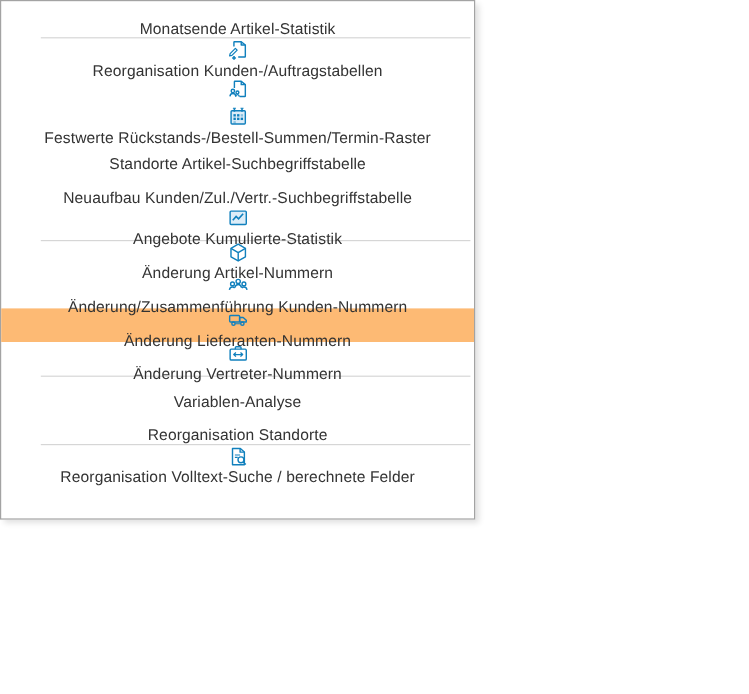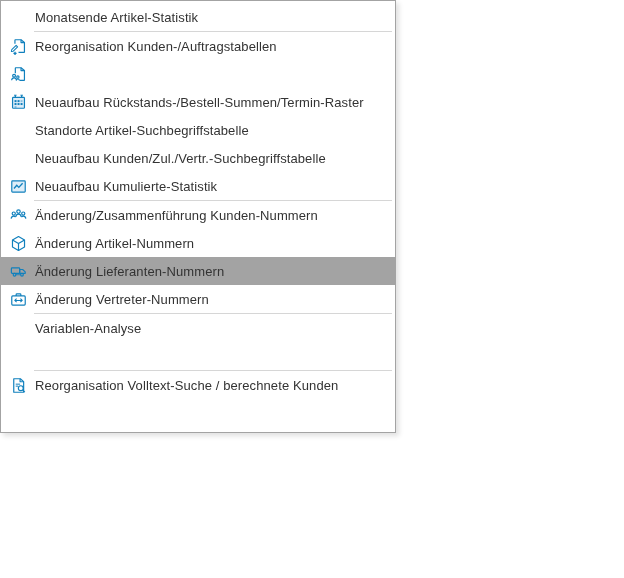--- a/index.html
+++ b/index.html
@@ -18,22 +18,22 @@
              display:flex; align-items:center; justify-content:center; }
   .tb-chev svg { width:13px; height:13px; }
   .tb-sep { width:1px; height:22px; background:#cfcfcf; margin:0 6px; }
 
   
   .popup { position:absolute; background:#fff; border:1px solid #a3a3a3;
            box-shadow:3px 3px 5px rgba(0,0,0,.12); padding-top:2px; }
   .main-menu { left:0; top:31; width:229px; height:287px; }
   .sub-menu  { left:228; top:144; width:396px; height:433px; z-index:2; }
 
-  .menu-item { height:28px; display:flex; align-items:center; cursor:default; }
-  .menu-item.highlighted { background:#a3a3a3; }
+  .menu-item { height:28px; display:flex; align-items:center; cursor:default;flex-direction:column; }
+  .menu-item.highlighted { background:#fdba74; }
   .mi-icon { width:34px; min-width:34px; height:28px; display:flex; align-items:center;
              justify-content:center; color:#1180bd; }
   .mi-icon svg { width:19px; height:19px; }
   .mi-icon.muted { color:#7e9cb5; }
   .mi-label { font-size:13px; color:#333; white-space:nowrap; letter-spacing:.1px; }
   .mi-arrow { margin-left:auto; width:22px; color:#0f7ac0; display:flex; align-items:center;
               justify-content:center; }
   .mi-arrow svg { width:12px; height:12px; }
   .menu-sep { height:1px; background:#d6d6d6; margin:0 8px 0 33px; }
   .sub-menu .menu-sep { margin:0 3px 0 33px; }
@@ -281,62 +281,62 @@
               <rect x="7" y="9" width="2.5" height="2.5"></rect>
               <rect x="10.8" y="9" width="2.5" height="2.5"></rect>
               <rect x="14.6" y="9" width="2.5" height="2.5" opacity=".4"></rect>
               <rect x="7" y="12.7" width="2.5" height="2.5"></rect>
               <rect x="10.8" y="12.7" width="2.5" height="2.5"></rect>
               <rect x="14.6" y="12.7" width="2.5" height="2.5"></rect>
               <rect x="7" y="16.4" width="2.5" height="2.5" opacity=".4"></rect>
             </g>
           </svg>
         </span>
-      <span class="mi-label">Neuaufbau Rückstands-/Bestell-Summen/Termin-Raster</span>
+      <span class="mi-label">Festwerte Rückstands-/Bestell-Summen/Termin-Raster</span>
     </div>
     <div class="menu-item">
       <span class="mi-icon"></span>
       <span class="mi-label">Standorte Artikel-Suchbegriffstabelle</span>
     </div>
     <div class="menu-item">
       <span class="mi-icon"></span>
       <span class="mi-label">Neuaufbau Kunden/Zul./Vertr.-Suchbegriffstabelle</span>
     </div>
     <div class="menu-item">
       <span class="mi-icon">
           <svg viewBox="0 0 24 24" fill="none" stroke="currentColor" stroke-width="1.5">
             <rect x="3.5" y="5" width="17" height="14" rx="1" fill="#ddedf8"></rect>
             <path d="M6.3 14.6l3.5-4.1 2.6 2.6 4.8-5.3" stroke-width="1.7"></path>
           </svg>
         </span>
-      <span class="mi-label">Neuaufbau Kumulierte-Statistik</span>
-    </div>
-    <div class="menu-sep"></div>
+      <span class="mi-label">Angebote Kumulierte-Statistik</span>
+    </div>
+    <div class="menu-sep"></div>
+    <div class="menu-item">
+      <span class="mi-icon">
+          <svg viewBox="0 0 24 24" fill="none" stroke="currentColor" stroke-width="1.5" stroke-linejoin="round">
+            <path d="M12 3.2 19.6 7.6v8.8L12 20.8 4.4 16.4V7.6z"></path>
+            <path d="M4.4 7.6 12 12l7.6-4.4M12 12v8.8"></path>
+          </svg>
+        </span>
+      <span class="mi-label">Änderung Artikel-Nummern</span>
+    </div>
     <div class="menu-item">
       <span class="mi-icon">
           <svg viewBox="0 0 24 24" fill="none" stroke="currentColor" stroke-width="1.5">
             <circle cx="12" cy="7" r="2.2"></circle>
             <path d="M8.5 13.6c.4-2 1.8-3.3 3.5-3.3s3.1 1.3 3.5 3.3"></path>
             <circle cx="6" cy="9.6" r="2"></circle>
             <path d="M2.7 15.9c.35-1.8 1.6-3 3.3-3 .9 0 1.7.35 2.3 1"></path>
             <circle cx="18" cy="9.6" r="2"></circle>
             <path d="M21.3 15.9c-.35-1.8-1.6-3-3.3-3-.9 0-1.7.35-2.3 1"></path>
           </svg>
         </span>
       <span class="mi-label">Änderung/Zusammenführung Kunden-Nummern</span>
     </div>
-    <div class="menu-item">
-      <span class="mi-icon">
-          <svg viewBox="0 0 24 24" fill="none" stroke="currentColor" stroke-width="1.5" stroke-linejoin="round">
-            <path d="M12 3.2 19.6 7.6v8.8L12 20.8 4.4 16.4V7.6z"></path>
-            <path d="M4.4 7.6 12 12l7.6-4.4M12 12v8.8"></path>
-          </svg>
-        </span>
-      <span class="mi-label">Änderung Artikel-Nummern</span>
-    </div>
     <div class="menu-item highlighted">
       <span class="mi-icon">
           <svg viewBox="0 0 24 24" fill="none" stroke="currentColor" stroke-width="1.5" stroke-linejoin="round">
             <rect x="3" y="7.5" width="10.5" height="6.8" rx="1"></rect>
             <path d="M13.5 9.5h3.7l3.3 3v1.8h-7z"></path>
             <circle cx="7" cy="16.1" r="1.7"></circle>
             <circle cx="16.4" cy="16.1" r="1.7"></circle>
             <path d="M8.8 16.1h5.9" stroke-width="1.1"></path>
           </svg>
         </span>
@@ -352,29 +352,30 @@
         </span>
       <span class="mi-label">Änderung Vertreter-Nummern</span>
     </div>
     <div class="menu-sep"></div>
     <div class="menu-item">
       <span class="mi-icon"></span>
       <span class="mi-label">Variablen-Analyse</span>
     </div>
     <div class="menu-item">
       <span class="mi-icon"></span>
+      <span class="mi-label">Reorganisation Standorte</span>
     </div>
     <div class="menu-sep"></div>
     <div class="menu-item">
       <span class="mi-icon">
           <svg viewBox="0 0 24 24" fill="none" stroke="currentColor" stroke-width="1.5" stroke-linejoin="round">
             <path d="M6 3.5h8.3l4.2 3.6V20.5H6z"></path>
             <path d="M14 3.5v3.8h4.5"></path>
             <path d="M8.5 10.3h5.5M8.5 12.8h3" stroke-width="1.25"></path>
             <circle cx="14.9" cy="15.4" r="3.1"></circle>
             <path d="M17.2 17.7 20 20.4"></path>
           </svg>
         </span>
-      <span class="mi-label">Reorganisation Volltext-Suche / berechnete Kunden</span>
+      <span class="mi-label">Reorganisation Volltext-Suche / berechnete Felder</span>
     </div>
   </div>
 
 </div>
 
 </body></html>

